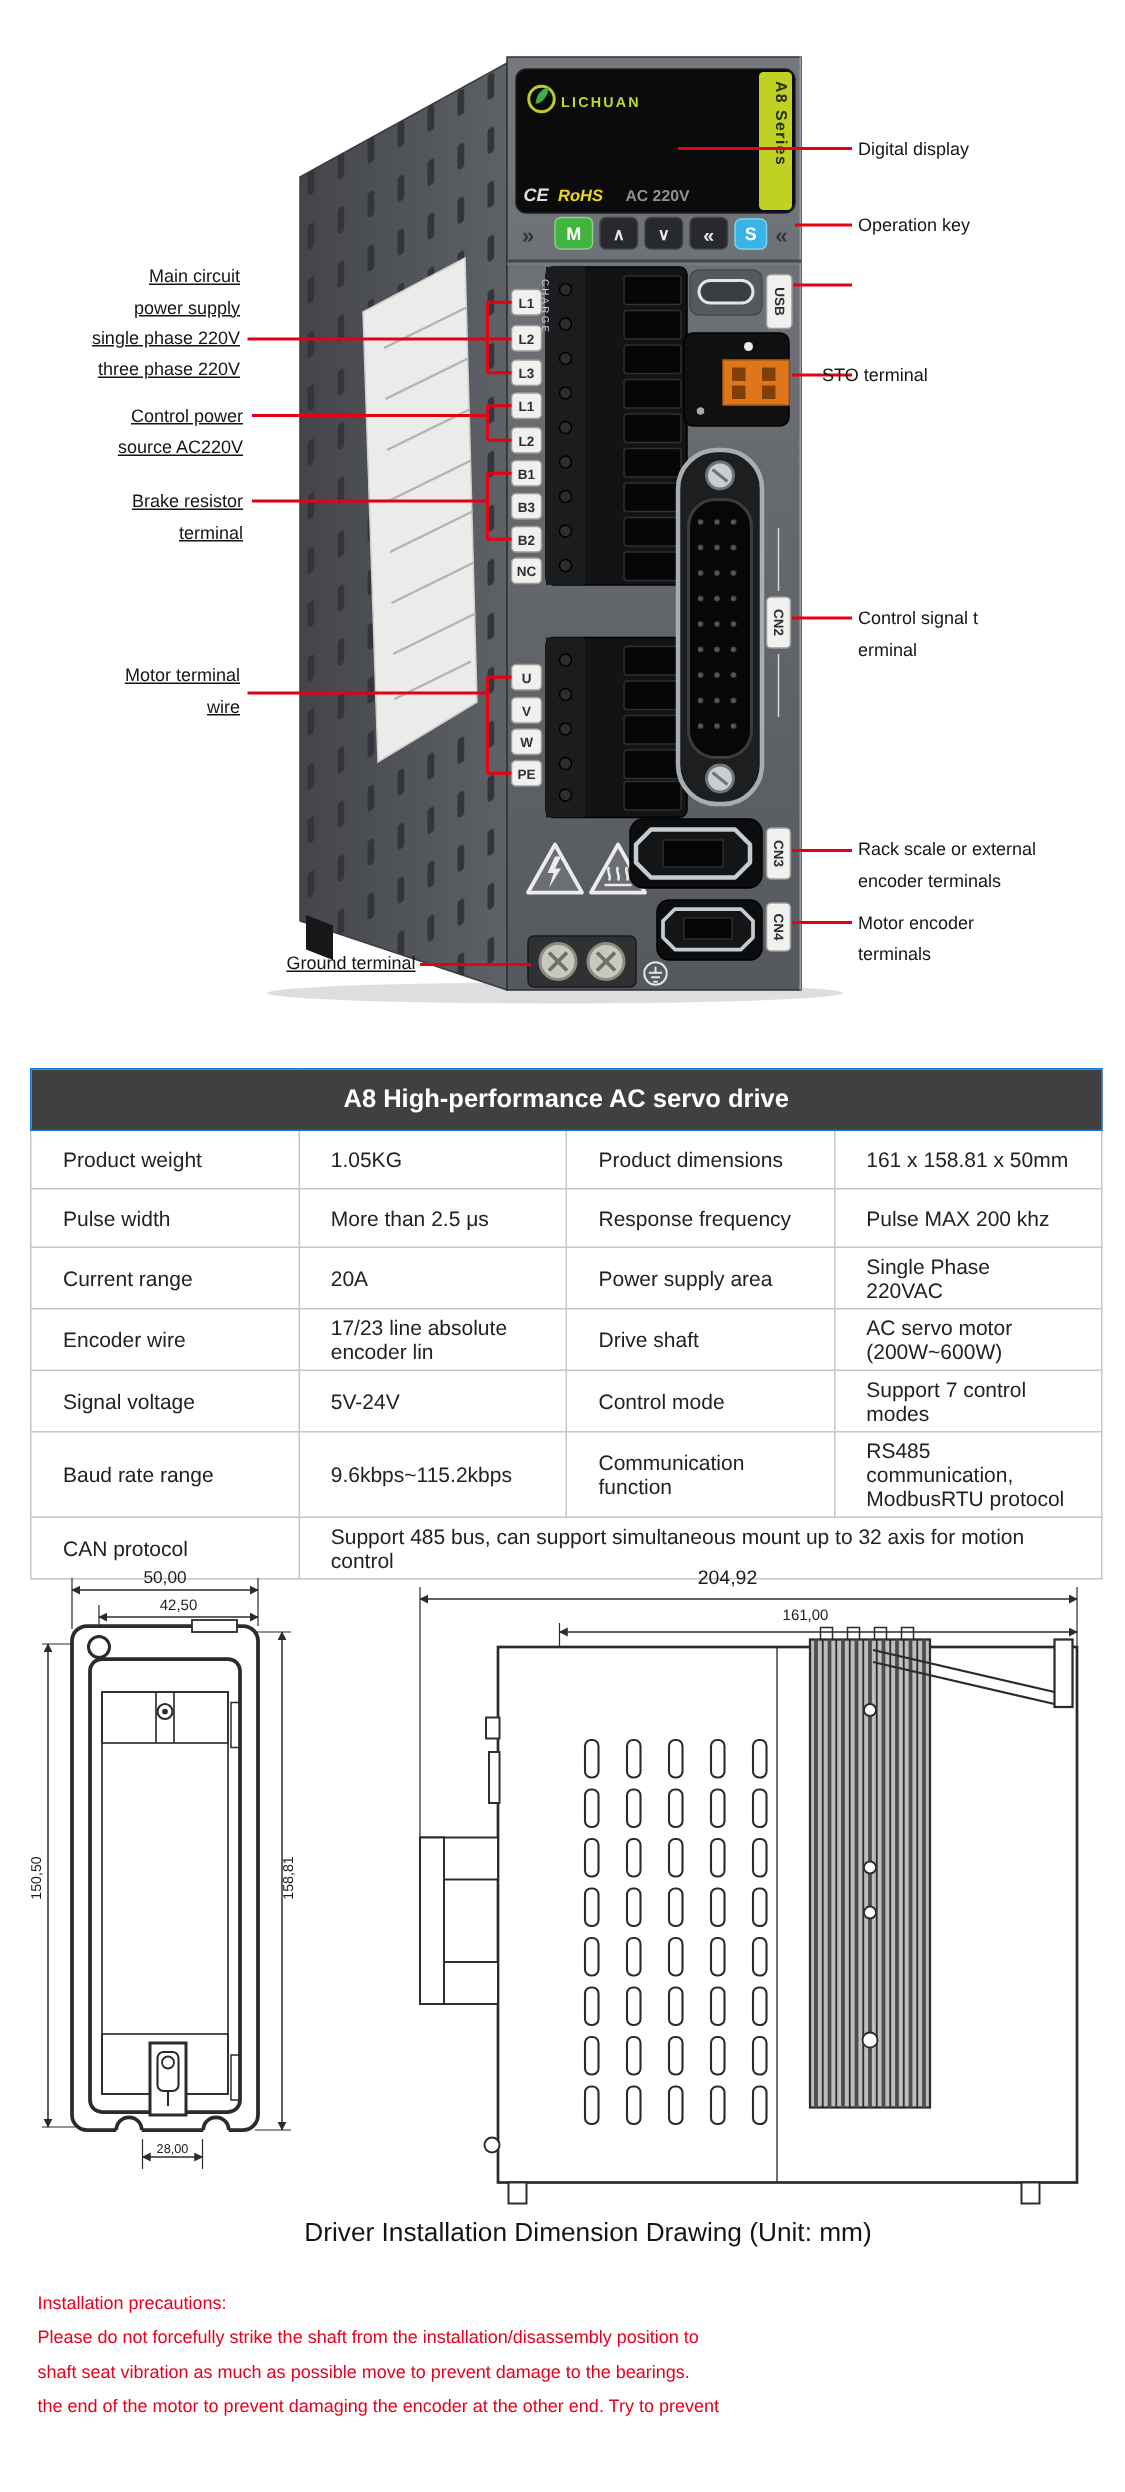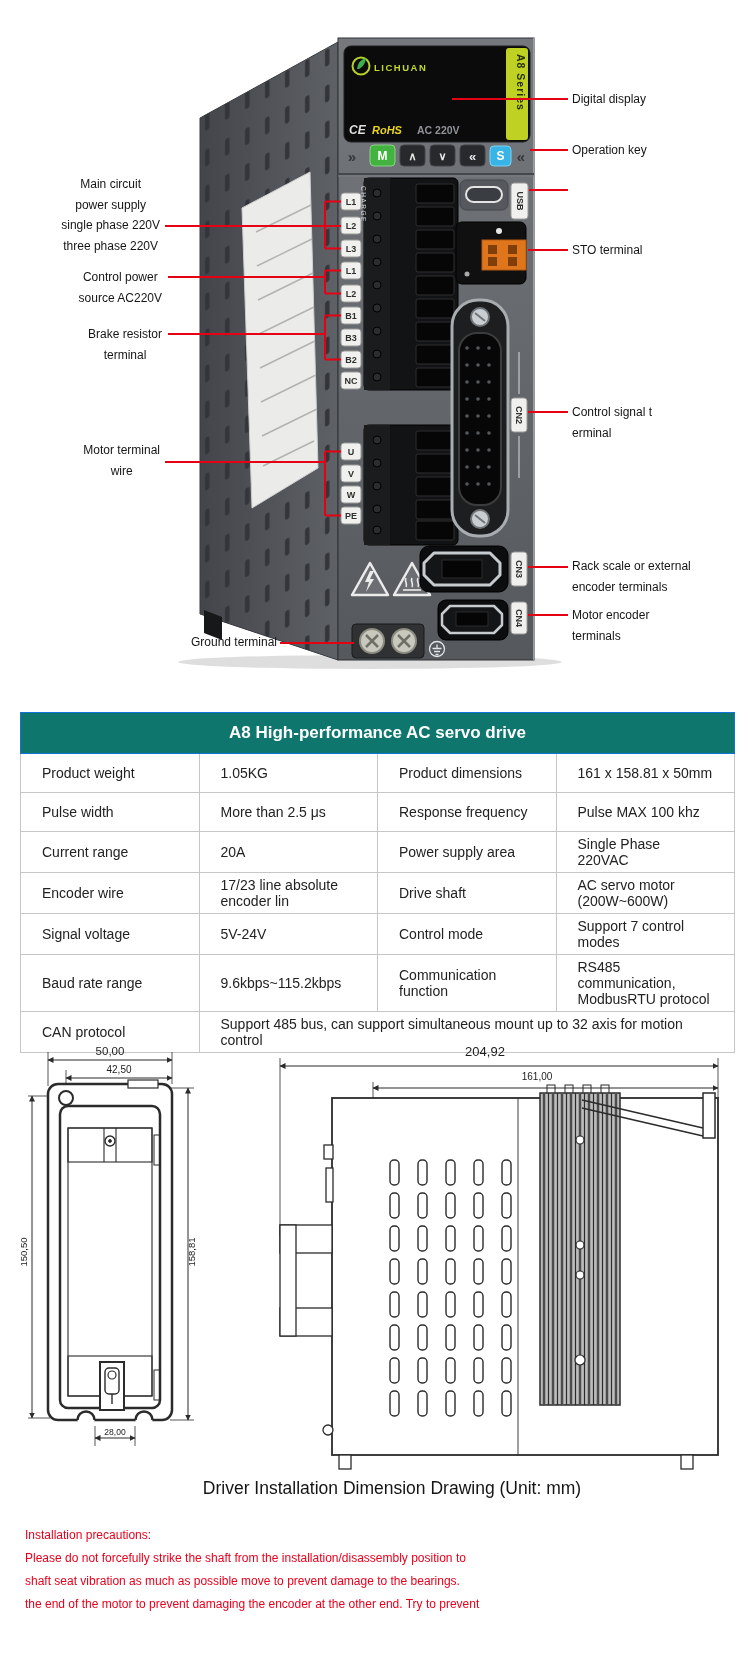--- a/index.html
+++ b/index.html
@@ -1,24 +1,24 @@
 <!DOCTYPE html>
 <html><head>
 <meta charset="utf-8">
 <style>
   html,body{margin:0;padding:0;background:#fff;}
   .page{position:relative;width:750px;height:1661px;background:#fff;overflow:hidden;
         font-family:"Liberation Sans",sans-serif;color:#161616;}
   .photo-section{position:absolute;left:0;top:0;width:750px;height:672px;}
   .device-svg{position:absolute;left:0;top:0;}
   .callout{position:absolute;font-size:12px;line-height:20.5px;color:#151515;white-space:nowrap;}
-  .co-r{text-align:center;}
+  .co-r{text-align:right;text-decoration:underline;}
   .spec-table{position:absolute;left:20px;top:712px;width:715px;border-collapse:collapse;
               font-size:14px;color:#222;table-layout:fixed;}
-  .spec-table th{background:#0f766e;color:#fff;font-size:17px;font-weight:bold;height:38px;
+  .spec-table th{background:#404040;color:#fff;font-size:17px;font-weight:bold;height:38px;
                  border:1px solid #1273d9;text-align:center;}
   .spec-table td{border:1px solid #c6c6c6;padding:4px 21px;height:30px;vertical-align:middle;}
   .spec-table .c1{width:110px;}
   .spec-table .c2{width:198px;}
   .spec-table .c3{width:128px;}
   .spec-table .c4{width:279px;}
   .dim-svg{position:absolute;}
   .dim-caption{position:absolute;left:192px;top:1478px;width:400px;text-align:center;
                font-size:17.5px;color:#141414;}
   .precautions{position:absolute;left:25px;top:1524px;width:710px;font-size:12px;
@@ -274,21 +274,21 @@
     <div class="callout co-r" style="right:473px;top:632px">
       <div>Ground terminal</div>
     </div>
 
     <div class="callout" style="left:572px;top:89px">
       <div>Digital display</div>
     </div>
     <div class="callout" style="left:572px;top:140px">
       <div>Operation key</div>
     </div>
-    <div class="callout" style="left:572px;top:240px">
+    <div class="callout" style="left:548px;top:240px">
       <div>STO terminal</div>
     </div>
     <div class="callout" style="left:572px;top:402px">
       <div>Control signal t</div>
       <div>erminal</div>
     </div>
     <div class="callout" style="left:572px;top:556px">
       <div>Rack scale or external</div>
       <div>encoder terminals</div>
     </div>
@@ -308,21 +308,21 @@
       <tr>
         <td class="c1">Product weight</td>
         <td class="c2">1.05KG</td>
         <td class="c3">Product dimensions</td>
         <td class="c4">161 x 158.81 x 50mm</td>
       </tr>
       <tr>
         <td class="c1">Pulse width</td>
         <td class="c2">More than 2.5 μs</td>
         <td class="c3">Response frequency</td>
-        <td class="c4">Pulse MAX 100 khz</td>
+        <td class="c4">Pulse MAX 200 khz</td>
       </tr>
       <tr>
         <td class="c1">Current range</td>
         <td class="c2">20A</td>
         <td class="c3">Power supply area</td>
         <td class="c4">Single Phase 220VAC</td>
       </tr>
       <tr>
         <td class="c1">Encoder wire</td>
         <td class="c2">17/23 line absolute encoder lin</td>

